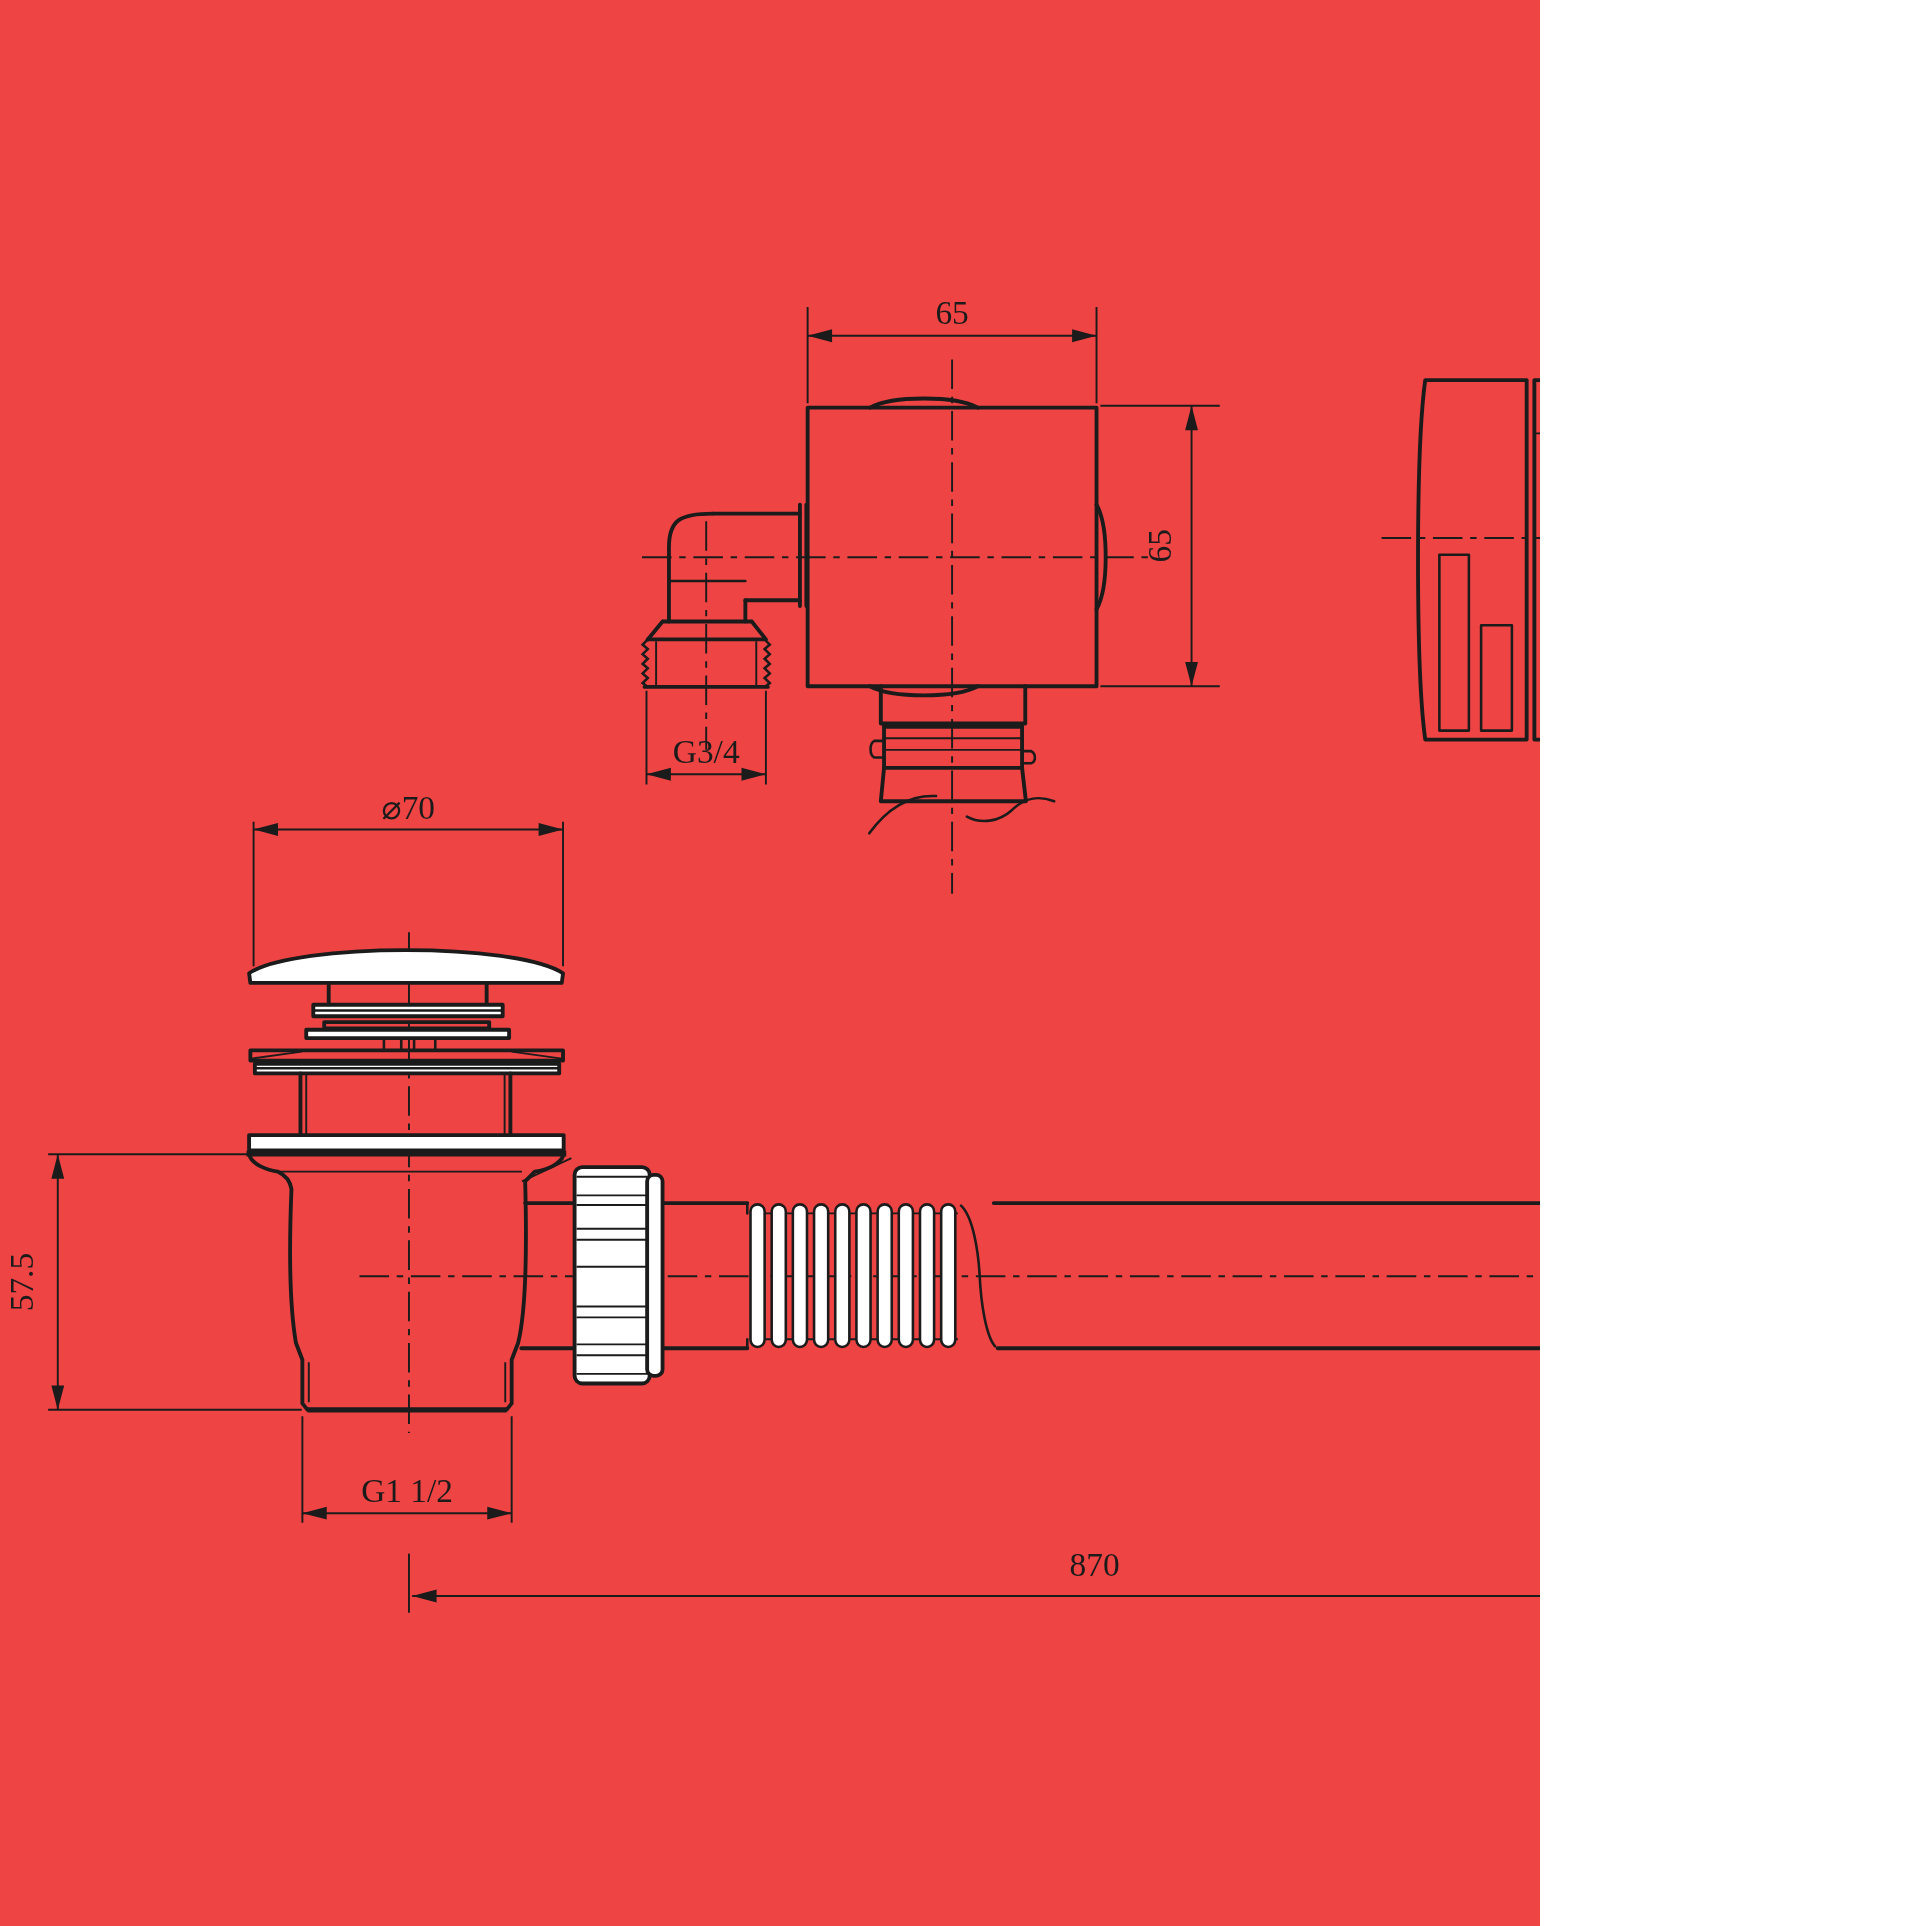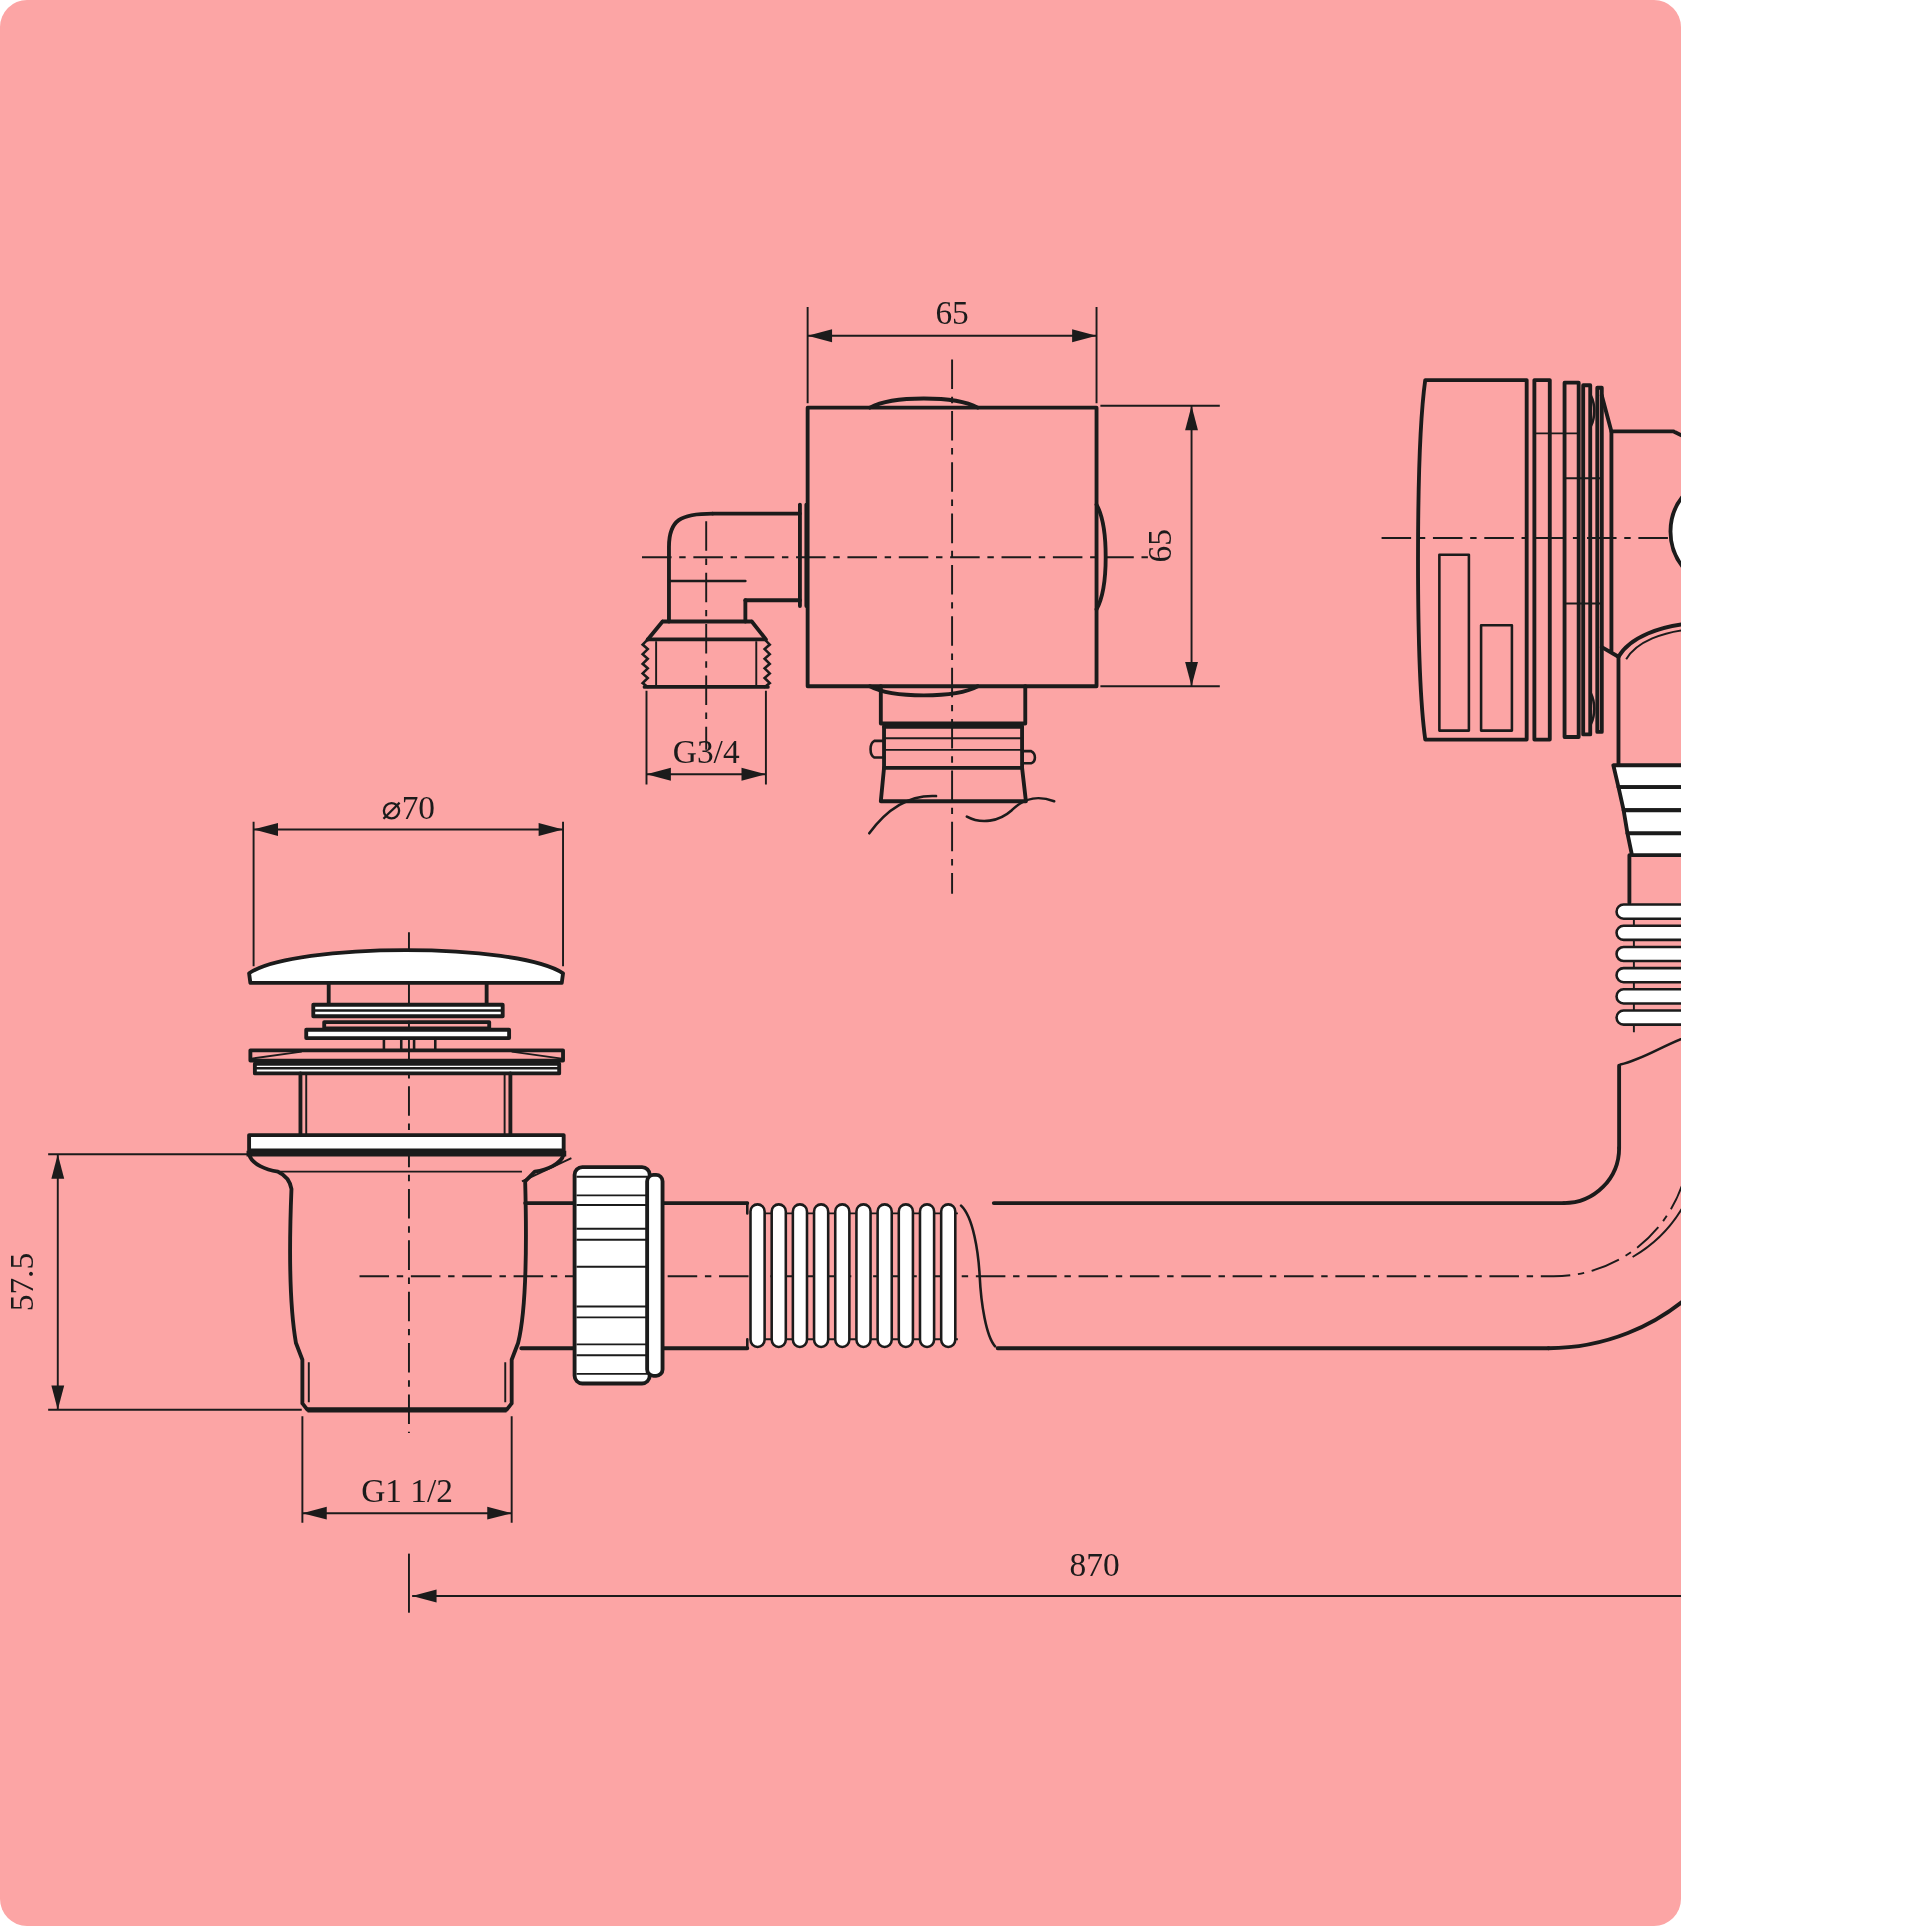--- a/index.html
+++ b/index.html
@@ -1,16 +1,16 @@
 <!DOCTYPE html>
 <html style="font-size:10.3px"><head>
 <meta charset="utf-8">
 <style>
   html,body{margin:0;padding:0;background:#ffffff;}
-  .page{width:1681px;height:1926px;background:#fca5a5;position:relative;overflow:hidden;border-radius:27px;}
+  .page{width:1540px;height:1926px;background:#ef4444;position:relative;overflow:hidden;}
   svg{display:block;}
   .ol{fill:none;stroke:#1b1b1b;stroke-width:6;stroke-linecap:round;stroke-linejoin:round;}
   .olf{fill:#ffffff;stroke:#1b1b1b;stroke-width:6;stroke-linejoin:round;}
   .md{fill:none;stroke:#1b1b1b;stroke-width:4;stroke-linecap:round;}
   .tn{fill:none;stroke:#1b1b1b;stroke-width:3;stroke-linecap:butt;}
   .cl{fill:none;stroke:#1b1b1b;stroke-width:3;stroke-dasharray:46 12 10 12;}
   .arr{fill:#1b1b1b;stroke:none;}
   .rib{fill:#ffffff;stroke:#1b1b1b;stroke-width:4;}
   .dimtext{font-family:"Liberation Serif","DejaVu Serif","DejaVu Sans",serif;font-size:52px;fill:#1b1b1b;}
 </style>

